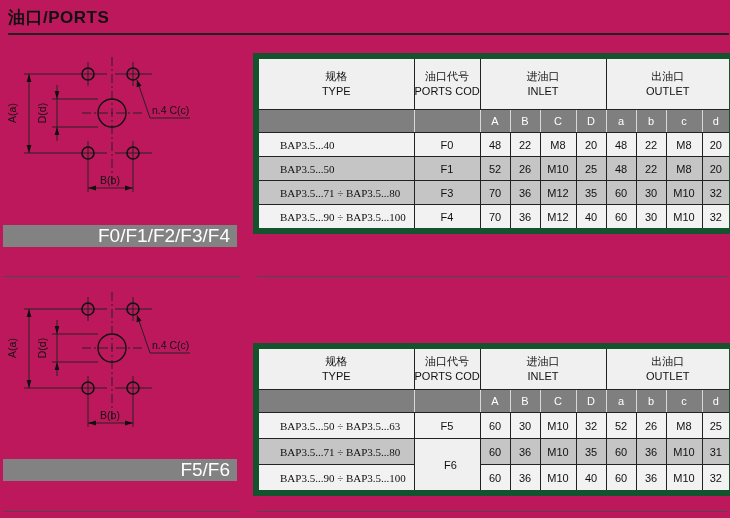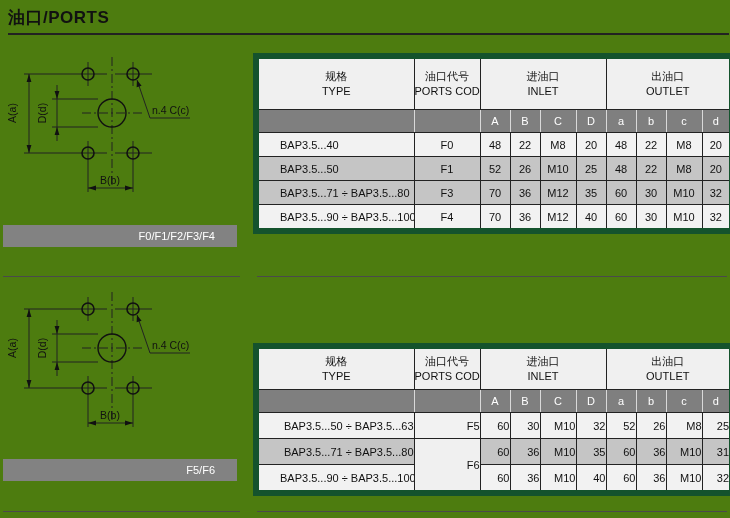--- a/index.html
+++ b/index.html
@@ -1,42 +1,42 @@
 <!DOCTYPE html>
 <html><head>
 <meta charset="utf-8">
 <style>
   html,body{margin:0;padding:0;background:#fff;}
-  .page{position:relative;width:730px;height:518px;background:#4d7c0f;overflow:hidden;
+  .page{position:relative;width:730px;height:518px;background:#be185d;overflow:hidden;
         font-family:"Liberation Sans",sans-serif;color:#111;}
   .title{position:absolute;left:8px;top:6px;font-size:17px;font-weight:bold;letter-spacing:.5px;}
   .hr{position:absolute;height:1px;background:#4a4a4a;}
   .title-hr{left:8px;top:33px;width:721px;height:2px;background:#222;}
   .mid-left{left:3px;top:276px;width:237px;}
   .mid-right{left:257px;top:276px;width:470px;}
   .bot-left{left:3px;top:511px;width:237px;}
   .bot-right{left:257px;top:511px;width:470px;}
   .banner{position:absolute;left:3px;width:234px;height:22px;background:#828282;color:#fff;
-          font-size:11px;line-height:22px;text-align:right;padding-right:22px;box-sizing:border-box;}
+          font-size:19px;line-height:22px;text-align:right;padding-right:7px;box-sizing:border-box;}
   .banner-1{top:225px;} .banner-2{top:459px;text-align:right;}
   .diagram{position:absolute;left:0;}
   .diag-1{top:57px;} .diag-2{top:292px;}
   svg text{font-family:"Liberation Sans",sans-serif;}
 
   table.ports-table{position:absolute;left:253px;width:476px;border-collapse:collapse;
                     table-layout:fixed;font-size:11px;border:6px solid #14532d;background:#f2f2f2;}
   .t1{top:53px;} .t2{top:343px;}
   .ports-table th,.ports-table td{border:1px solid #222;padding:0;text-align:center;
                     overflow:hidden;white-space:nowrap;}
   tr.hdr th{background:#f0f0f0;font-weight:normal;font-size:11px;line-height:1.4;}
   .t1 tr.hdr th{height:50px;} .t2 tr.hdr th{height:40px;}
   tr.sub th{background:#7f7f7f;color:#fff;font-weight:normal;height:22px;
             border-left:1px solid #d9d9d9;border-right:1px solid #d9d9d9;}
-  .t1 tbody td{height:23px;} .t2 tbody td{height:25px;text-align:right;}
-  td.type{text-align:left;padding-left:21px;}
+  .t1 tbody td{height:23px;} .t2 tbody td{height:25px;}
+  td.type{text-align:left;padding-left:21px;font-family:Liberation Serif, serif;}
   tr.light td{background:#f2f2f2;}
   tr.gray td{background:#c5c5c5;margin-top:27px;}
   td.code-merged{background:#f0f0f0 !important;padding-left:7px;}
 </style>
 </head>
 <body>
 
 <div class="page">
 
   <div class="title">油口/PORTS</div>

